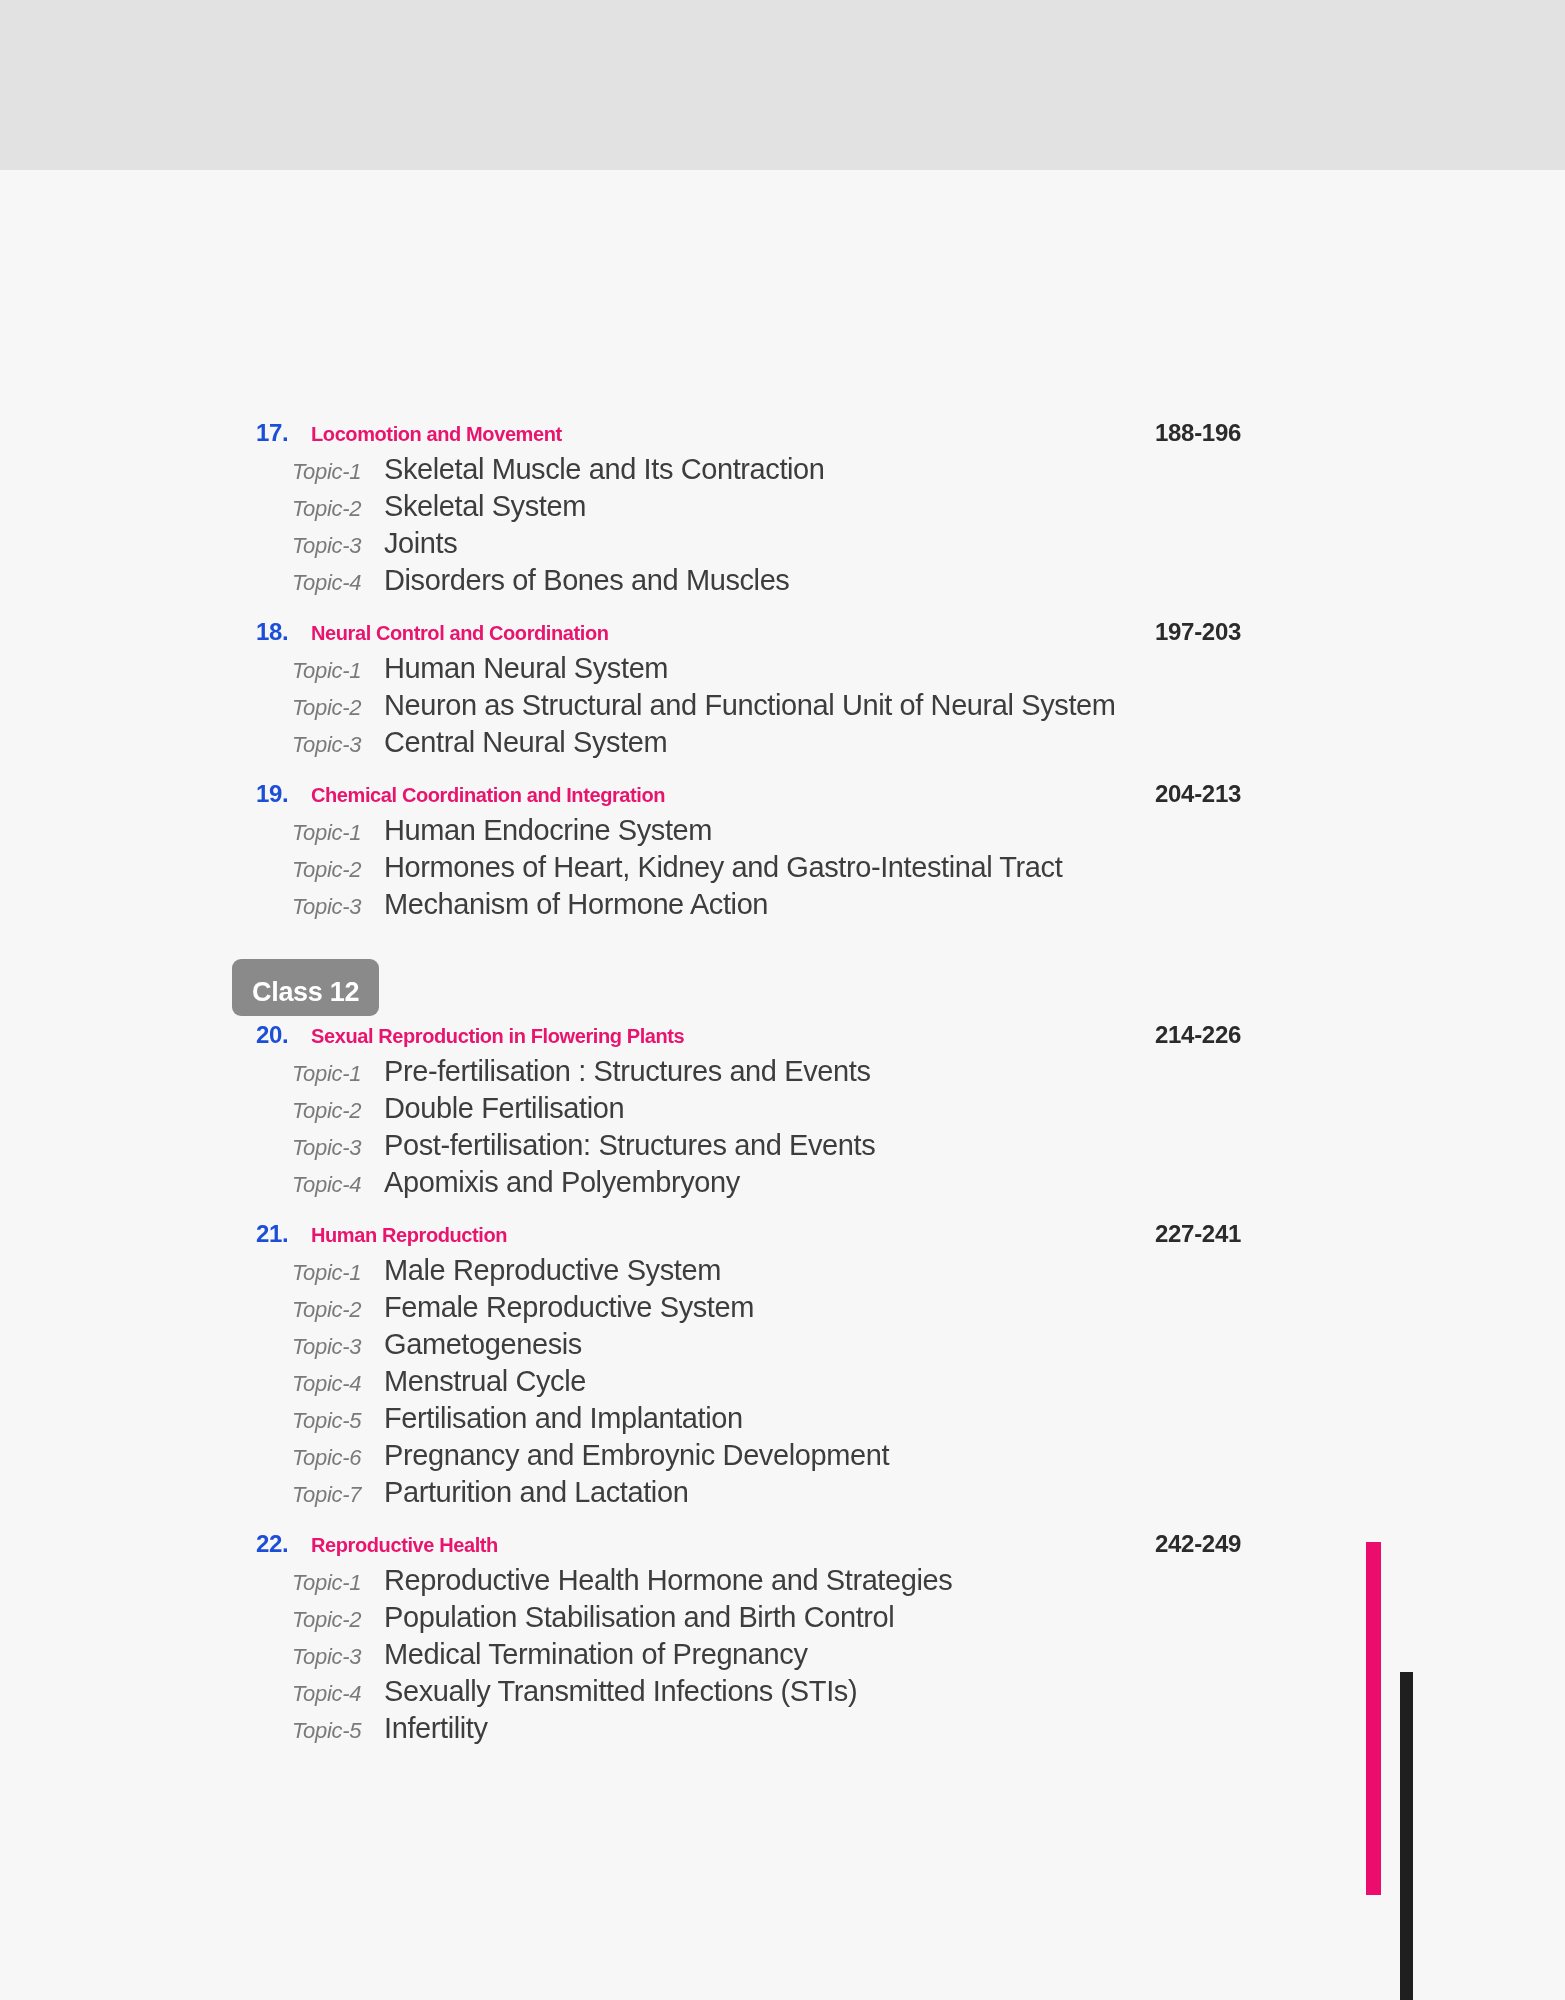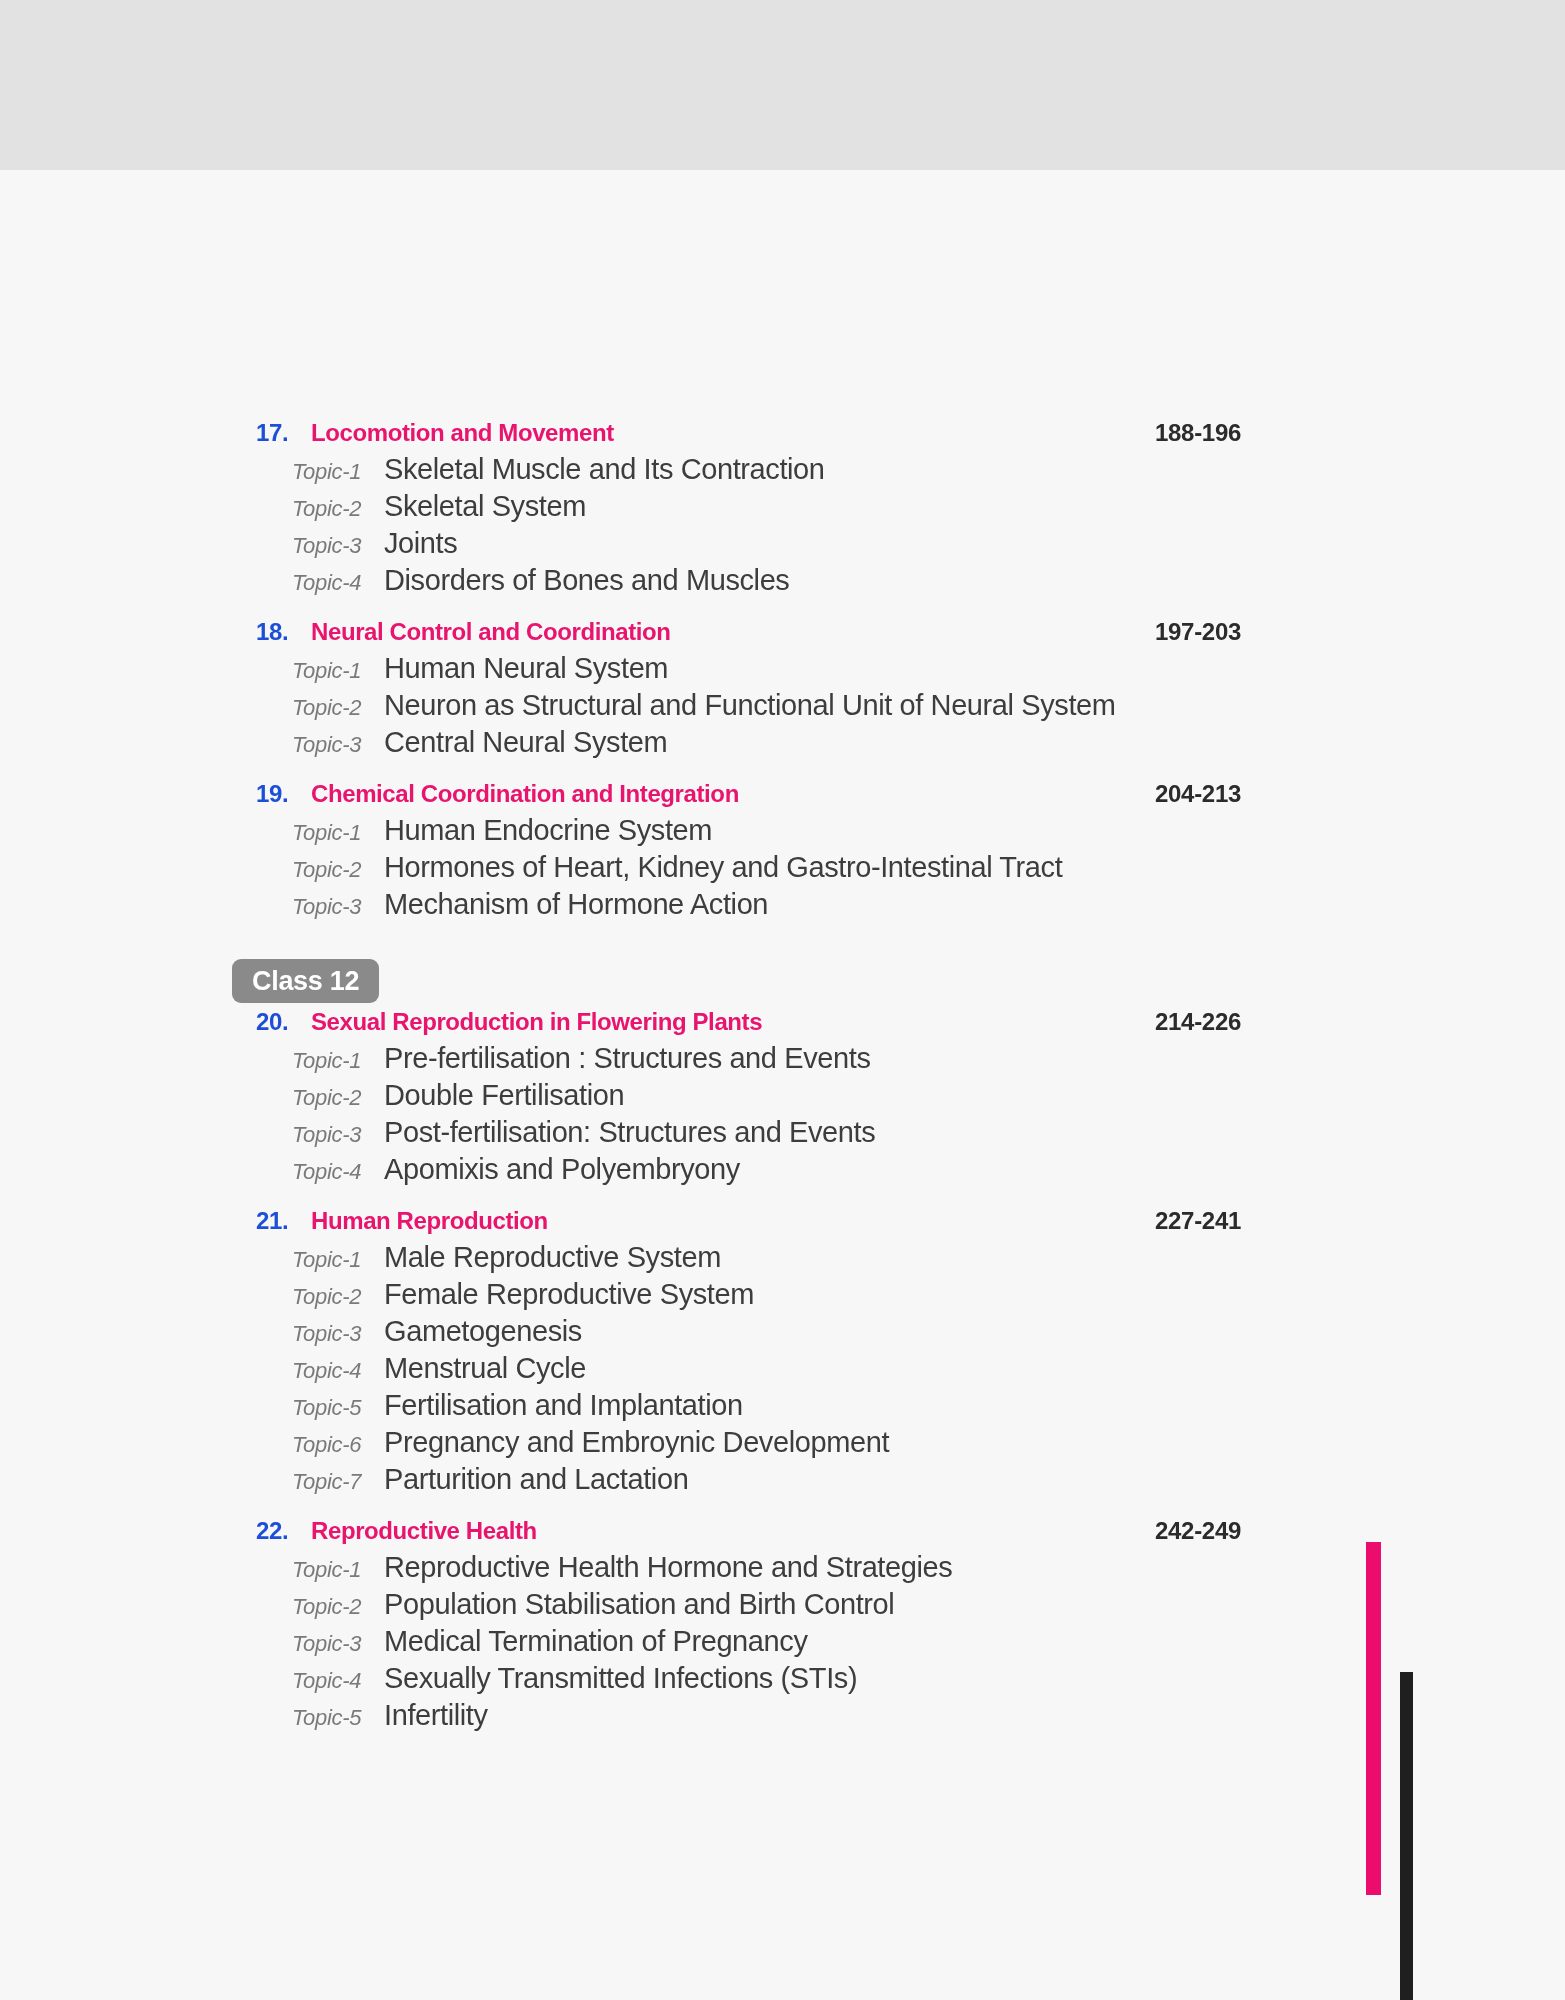--- a/index.html
+++ b/index.html
@@ -30,21 +30,21 @@
     display: flex; align-items: baseline;
     height: 37px; line-height: 37px;
   }
   .ch-num {
     width: 55px; flex: 0 0 55px;
     font-size: 24px; font-weight: bold;
     color: #1d4ed8;
     letter-spacing: -0.3px;
   }
   .ch-title {
-    font-size: 24px; font-weight: bold;
+    font-size: 20px; font-weight: bold;
     color: var(--accent-pink, #e8146e);
     letter-spacing: -0.4px;
     white-space: nowrap;
   }
   .ch-pages {
     margin-left: auto;
     font-size: 24px; font-weight: bold;
     color: #2b2b2b;
     letter-spacing: -0.3px;
   }
@@ -63,22 +63,22 @@
   .topic-title {
     font-size: 29px;
     color: #3d3d3d;
     letter-spacing: -0.4px;
     white-space: nowrap;
   }
 
   .class-badge {
     display: inline-block;
     margin: 22px 0 0 -24px;
-    height: 44px; line-height: 44px;
-    padding: 0 20px;
+    height: 35px; line-height: 44px;
+    padding: 11px 20px;
     background: var(--badge-gray, #8a8a8a);
     border-radius: 9px;
     color: #ffffff;
     font-size: 27px; font-weight: bold;
     letter-spacing: -0.3px;
   }
   .badge-wrap { display: block; }
 
   .bar { position: absolute; }
   .pink-bar {

